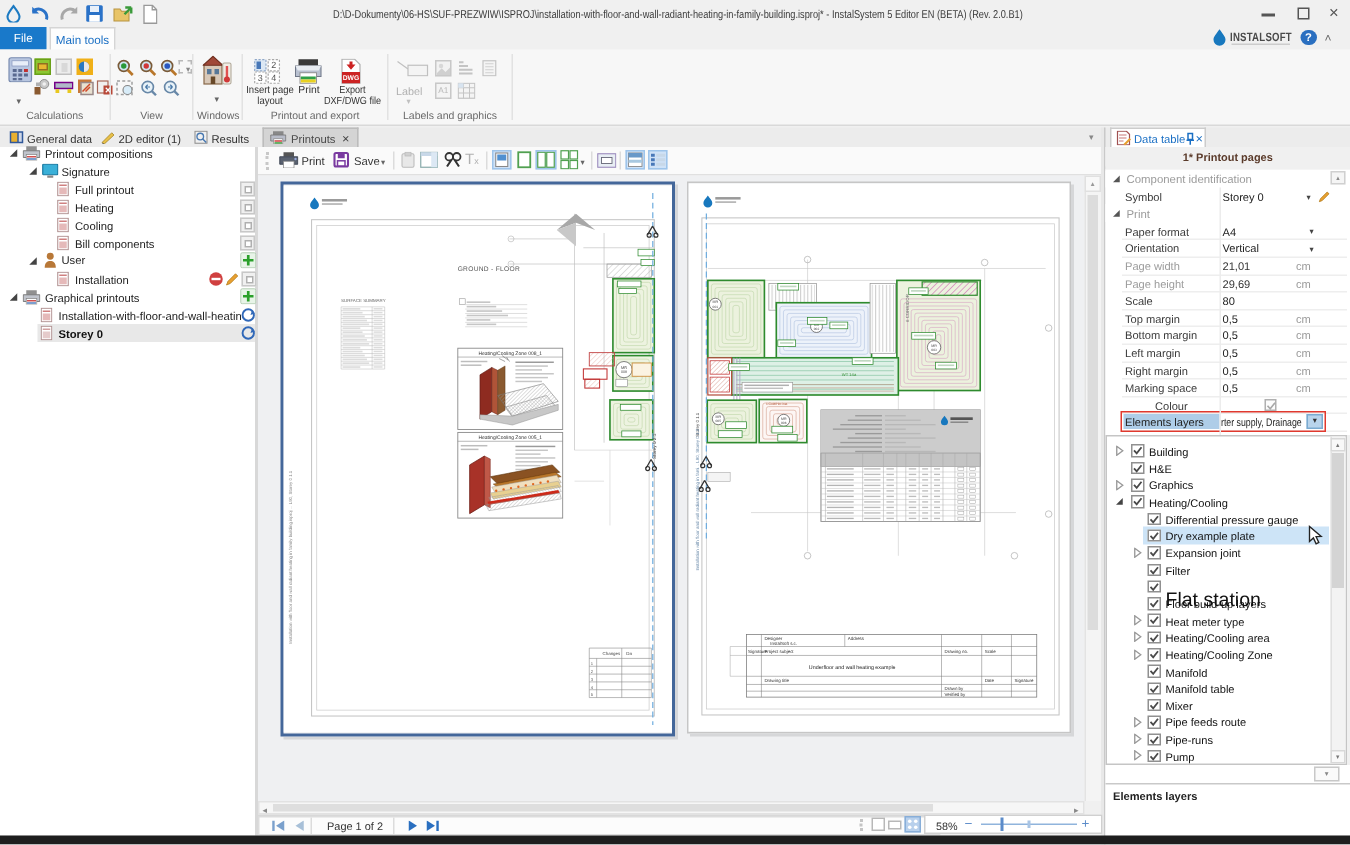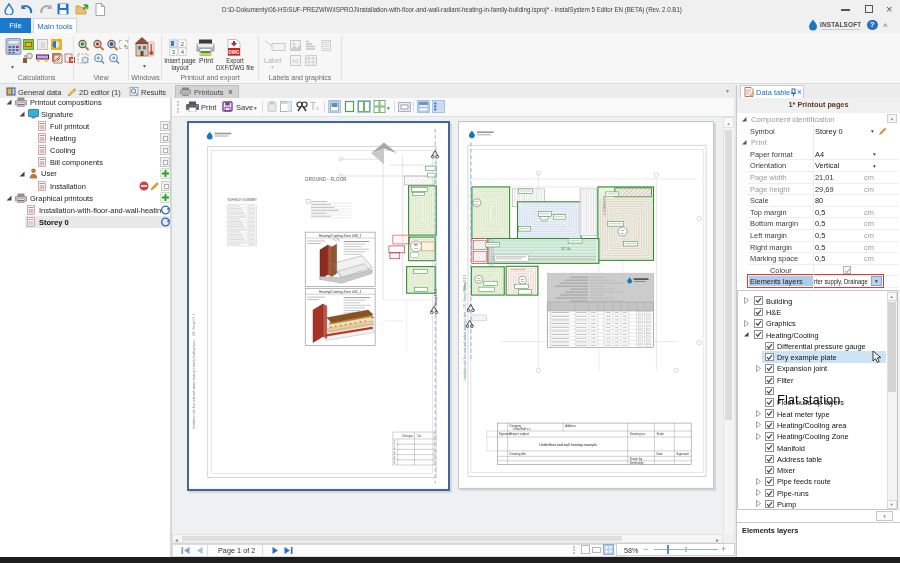--- a/index.html
+++ b/index.html
@@ -1341,21 +1341,21 @@
     <svg width="7" height="7">
       <path d="M1 3.2 L2.8 5.2 L6 1.2" fill="none" stroke="#4a4a4a" stroke-width="1.2"></path>
     </svg>
   </div>
 <div class="a" style="left:777px;top:443.50px;font-size:7.4px;color:#111">Manifold</div>
 <div class="a" style="left:765px;top:454.60px;width:8.5px;height:8.5px;border:1px solid #909090;background:#fff">
     <svg width="7" height="7">
       <path d="M1 3.2 L2.8 5.2 L6 1.2" fill="none" stroke="#4a4a4a" stroke-width="1.2"></path>
     </svg>
   </div>
-<div class="a" style="left:777px;top:454.80px;font-size:7.4px;color:#111">Address table</div>
+<div class="a" style="left:777px;top:454.80px;font-size:7.4px;color:#111">Manifold table</div>
 <div class="a" style="left:765px;top:465.90px;width:8.5px;height:8.5px;border:1px solid #909090;background:#fff">
     <svg width="7" height="7">
       <path d="M1 3.2 L2.8 5.2 L6 1.2" fill="none" stroke="#4a4a4a" stroke-width="1.2"></path>
     </svg>
   </div>
 <div class="a" style="left:777px;top:466.10px;font-size:7.4px;color:#111">Mixer</div>
 <div class="a" style="left:755px;top:477.70px;width:7px;height:7px">
     <svg width="7" height="7">
       <path d="M1.5 0.5 L5.5 3.5 L1.5 6.5 Z" fill="none" stroke="#999" stroke-width="0.9"></path>
     </svg>

